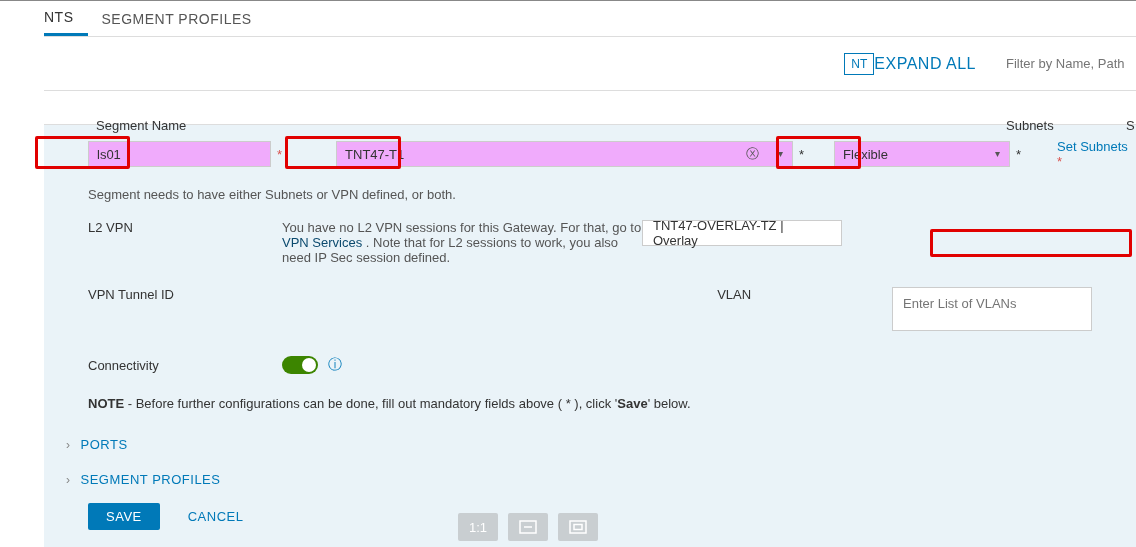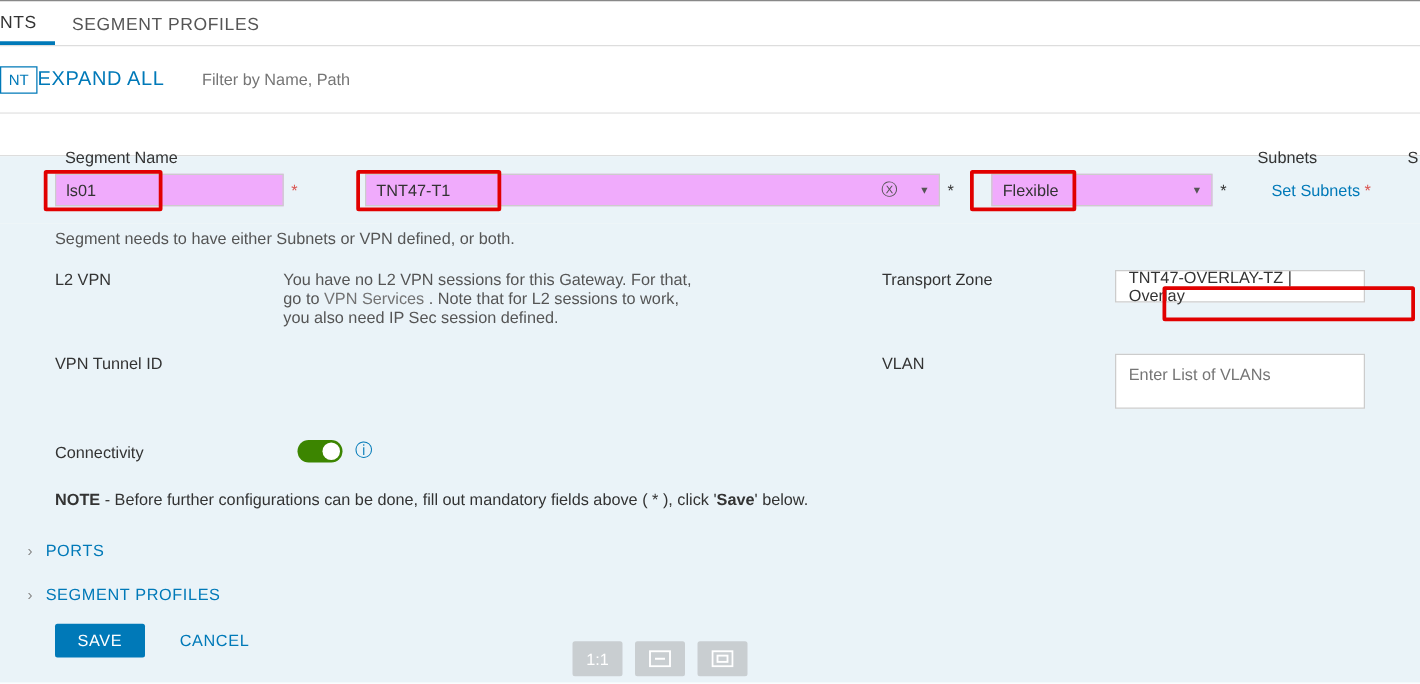--- a/index.html
+++ b/index.html
@@ -1,26 +1,26 @@
 <!DOCTYPE html>
 <html><head>
 <meta charset="utf-8">
 <style>
   * { box-sizing: border-box; margin: 0; padding: 0; font-family: "Segoe UI", Arial, sans-serif; }
   body { background: #fff; color: #333; font-size: 13px; overflow: hidden; }
-  .page { width: 1136px; height: 547px; position: relative; border-top: 1px solid #888; overflow: hidden; }
+  .page { width: 1136px; height: 547px; position: relative; border-top: 1px solid #888; overflow: hidden; padding-left: 44px; }
 
   
   .tabs { display: flex; padding: 0 0 0 0; border-bottom: 1px solid #ddd; height: 36px; align-items: center; }
   .tab { color: #555; letter-spacing: 0.5px; font-size: 14px; padding: 8px 14px; cursor: pointer; }
   .tab.active { color: #333; border-bottom: 3px solid #0079b8; }
   .tab.first { padding-left: 0; }
 
   
-  .actionbar { display: flex; justify-content: flex-start; align-items: center; padding: 12px 10px 12px 0; border-bottom: 1px solid #ddd; height: 54px; }
+  .actionbar { display: flex; justify-content: flex-end; align-items: center; padding: 12px 10px 12px 0; border-bottom: 1px solid #ddd; height: 54px; }
   .addbtn { border: 1px solid #0079b8; color: #0079b8; background: #fff; padding: 3px 6px; font-size: 12px; cursor: pointer; }
   .actionbar-right { display: flex; align-items: center; gap: 30px; }
   .expandall { color: #0079b8; font-size: 16px; letter-spacing: 0.5px; cursor: pointer; }
   .filter { border: none; border-bottom: 1px solid transparent; color: #999; font-size: 13px; width: 120px; outline: none; }
 
   
   .colheaders { display: flex; border-bottom: 1px solid #ddd; height: 34px; align-items: center; color: #333; font-size: 13px; background: #fff; }
   .col { padding: 0 8px; margin-top: 35px; }
   .col.name { width: 250px; margin-left: 44px; }
   .col.gateway { width: 480px; }
@@ -42,21 +42,21 @@
 
   
   .hl { position: absolute; border: 3px solid #e10000; border-radius: 2px; pointer-events: none; }
 
   
   .details { background: #eaf3f8; padding: 0 44px 20px 44px; }
   .helper { color: #555; padding: 4px 0 18px 0; }
   .drow { display: flex; align-items: flex-start; margin-bottom: 22px; }
   .dlabel { width: 194px; color: #333; }
   .dval { color: #555; width: 360px; }
-  .dval a { color: #737373; text-decoration: none; cursor: pointer; }
+  .dval a { color: #0c4a6e; text-decoration: none; cursor: pointer; }
   .dlabel2 { width: 198px; color: #333; }
   .dval2 { flex: 1; }
   .tz-box { border: 1px solid #ccc; background: #fff; height: 26px; display: flex; align-items: center; padding: 0 10px; width: 200px; color: #333; }
   .vlan-box { border: 1px solid #ccc; background: #fff; height: 44px; padding: 8px 10px; width: 200px; color: #999; resize: none; font-family: inherit; font-size: 13px; }
 
   .toggle { display: inline-block; width: 36px; height: 18px; border-radius: 10px; background: #3c8500; position: relative; cursor: pointer; }
   .toggle .knob { position: absolute; right: 2px; top: 2px; width: 14px; height: 14px; background: #fff; border-radius: 50%; }
   .info { color: #0079b8; margin-left: 10px; cursor: pointer; font-size: 14px; }
 
   .note { color: #333; margin: 4px 0 16px 0; }
@@ -124,21 +124,20 @@
   <div class="hl" style="left:930px; top:228px; width:202px; height:28px;"></div>
 
   <div class="details">
     <div class="helper">Segment needs to have either Subnets or VPN defined, or both.</div>
 
     <div class="drow">
       <div class="dlabel">L2 VPN</div>
       <div class="dval">
         <span>You have no L2 VPN sessions for this Gateway. For that, go to </span><a>VPN Services</a><span> . Note that for L2 sessions to work, you also need IP Sec session defined.</span>
       </div>
-      <div class="dlabel2" style="margin-left:140px;">Transport Zone</div>
       <div class="dval2">
         <div class="tz-box">TNT47-OVERLAY-TZ | Overlay</div>
       </div>
     </div>
 
     <div class="drow">
       <div class="dlabel">VPN Tunnel ID</div>
       <div class="dval"></div>
       <div class="dlabel2" style="margin-left:140px;">VLAN</div>
       <div class="dval2">

